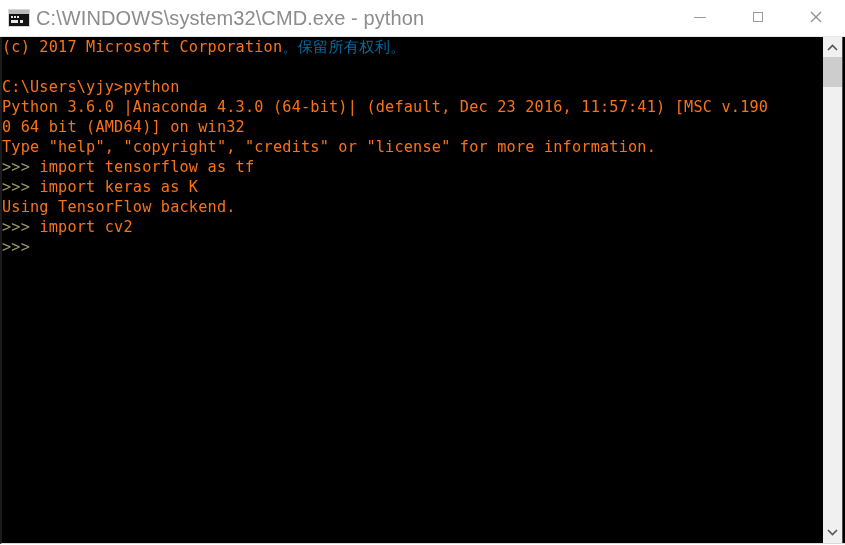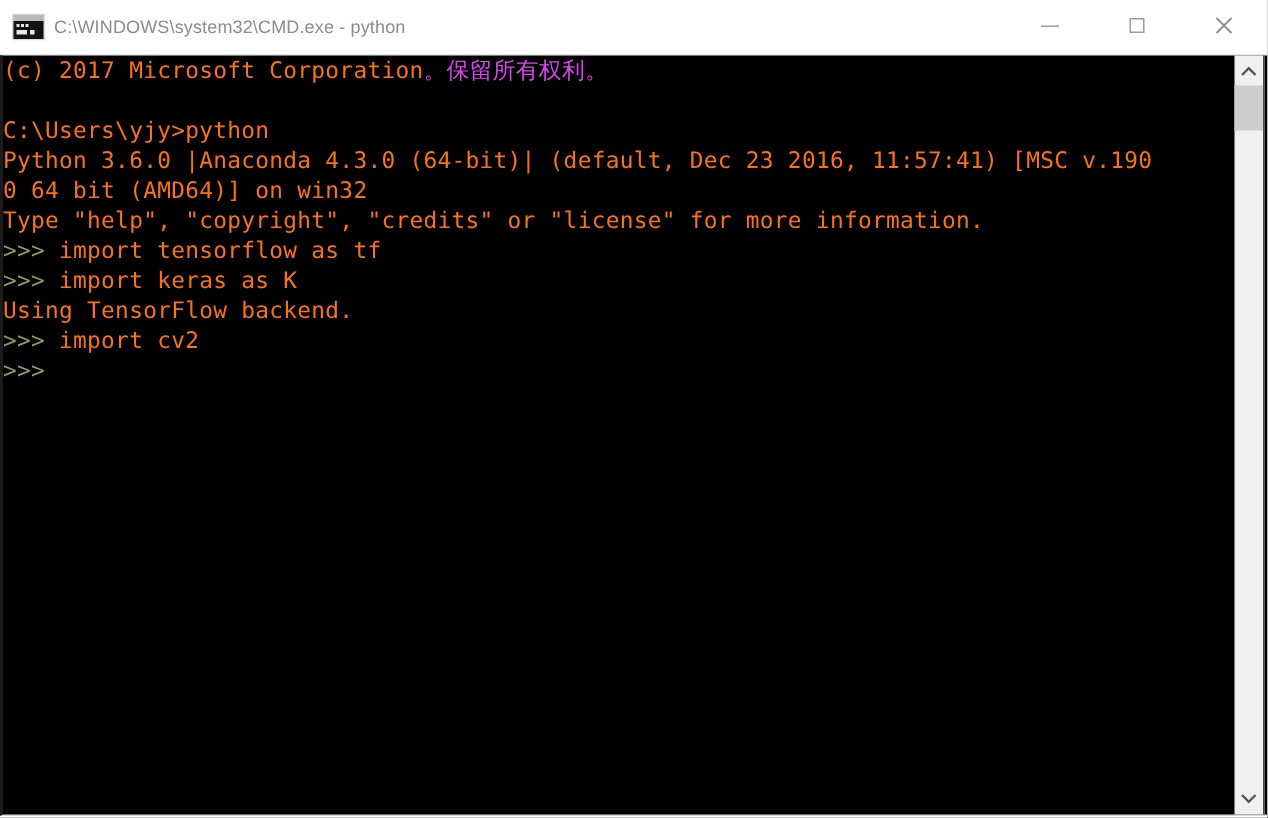--- a/index.html
+++ b/index.html
@@ -35,21 +35,21 @@
     top: 9px;
     width: 22px;
     height: 18px;
   }
   .title-text {
     position: absolute;
     left: 36px;
     top: 0;
     height: 37px;
     line-height: 37px;
-    font-size: 12px;
+    font-size: 20px;
     color: #8c8c8c;
     white-space: nowrap;
     letter-spacing: 0.1px;
   }
   .win-buttons {
     position: absolute;
     right: 0;
     top: 0;
     height: 34px;
     display: flex;
@@ -90,21 +90,21 @@
   }
   .console-text .line {
     height: 20px;
     white-space: pre;
     overflow: visible;
   }
   .prompt { color: #9a9468; }
   .out { color: #f97316; }
   .cjk {
     font-family: "DejaVu Sans", sans-serif;
-    color: #d946ef;
+    color: #0369a1;
   }
 
   
   .scrollbar {
     position: absolute;
     right: 2px;
     top: 37px;
     width: 20px;
     height: 506px;
     background: #f0f0f0;

